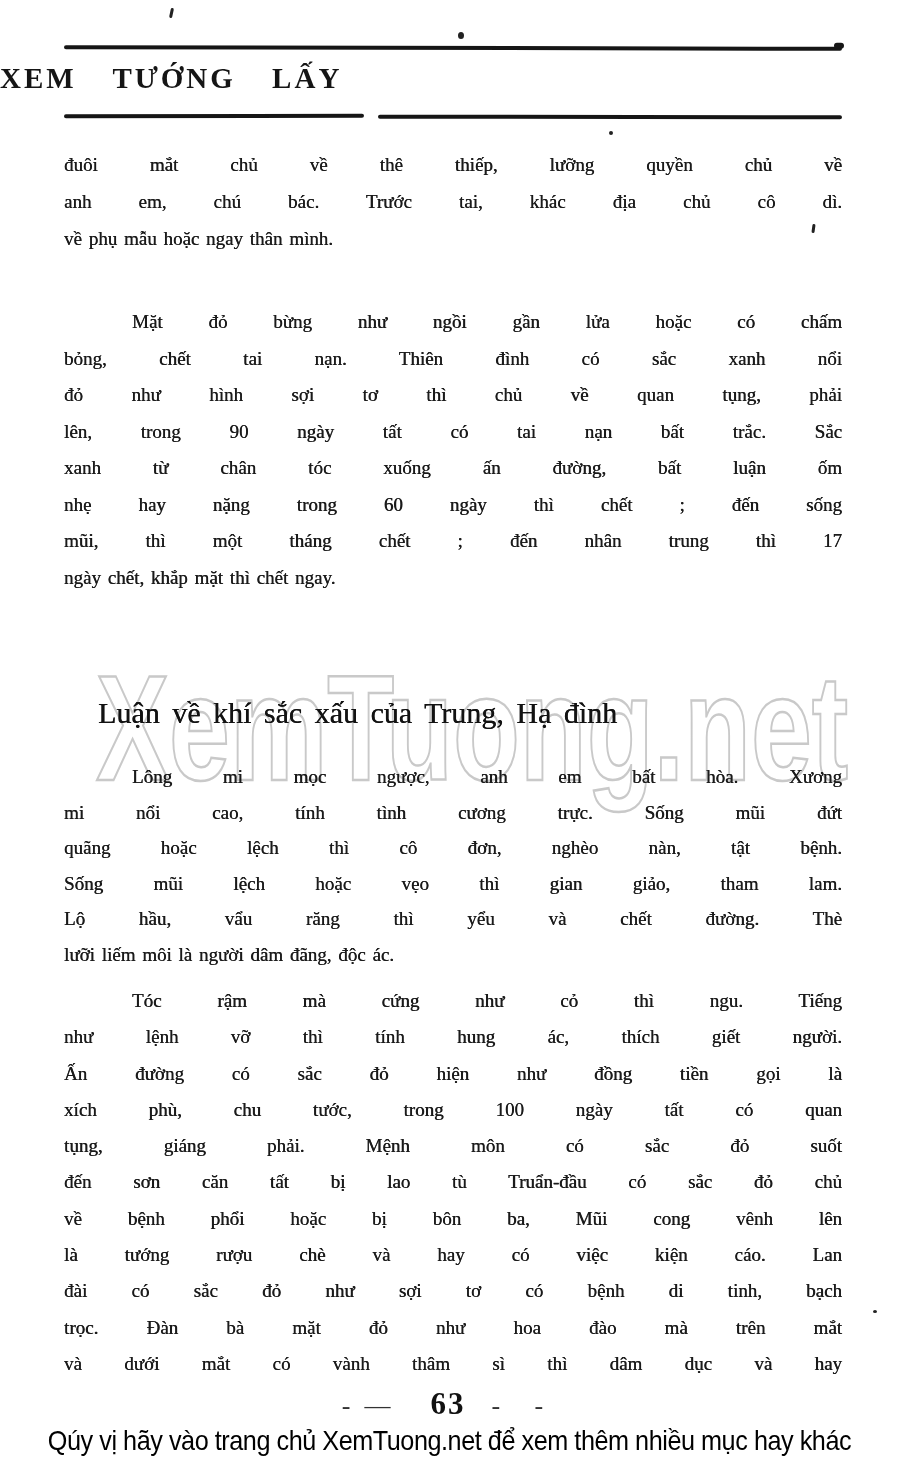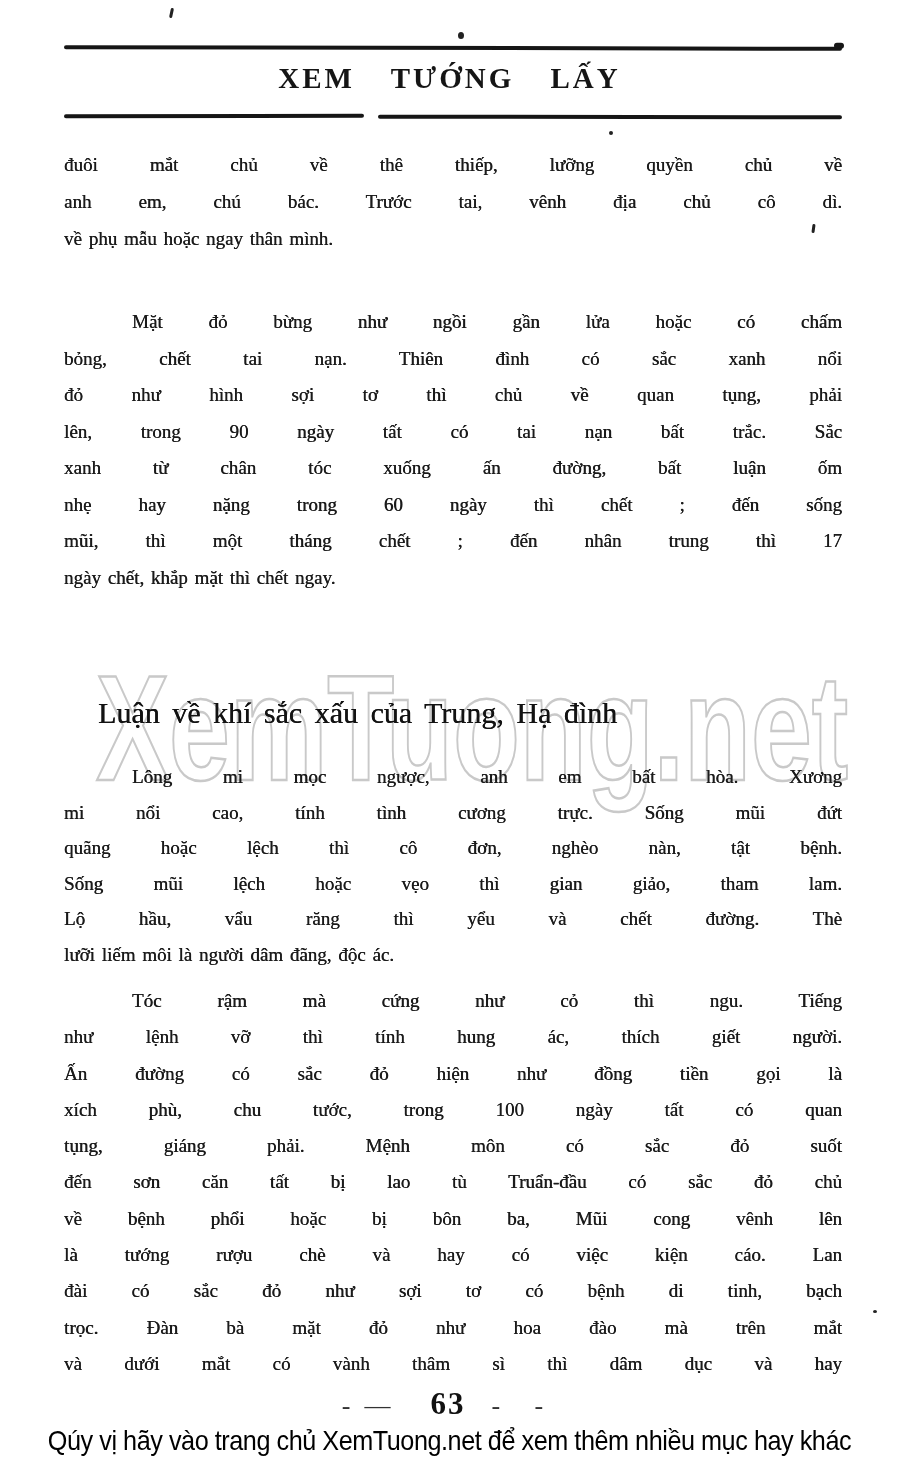--- a/index.html
+++ b/index.html
@@ -13,21 +13,21 @@
   }
   
   .rule{position:absolute;background:#161616;border-radius:2px;}
   .rule-top{left:64px;top:46px;width:778px;height:4px;transform:rotate(0.12deg);}
   .rule-top::after{content:"";position:absolute;right:-2px;top:-4px;width:10px;height:6px;background:#161616;border-radius:3px;}
   .rule-under-left{left:64px;top:114px;width:300px;height:4px;transform:rotate(-0.1deg);}
   .rule-under-right{left:378px;top:115px;width:464px;height:4px;transform:rotate(0.08deg);}
   
   .header-title{
     position:absolute;left:0;top:62px;width:899px;
-    text-align:center;font-weight:bold;font-size:29px;
+    text-align:left;font-weight:bold;font-size:29px;
     letter-spacing:3px;word-spacing:26px;color:#151515;
   }
   
   .watermark{
     position:absolute;left:96px;top:648px;z-index:1;
     font-family:"Liberation Sans","DejaVu Sans",sans-serif;
     font-weight:bold;font-size:150px;line-height:160px;white-space:nowrap;
     color:transparent;-webkit-text-stroke:2.5px #c9c9c9;
     transform:scaleX(0.73);transform-origin:left center;
     letter-spacing:0px;
@@ -80,21 +80,21 @@
 
   <div class="rule rule-top"></div>
   <div class="header-title">XEM TƯỚNG LẤY</div>
   <div class="rule rule-under-left"></div>
   <div class="rule rule-under-right"></div>
 
   <div class="watermark">XemTuong.net</div>
 
   <div class="para p1">
     <div class="jline">đuôi mắt chủ về thê thiếp, lưỡng quyền chủ về</div>
-    <div class="jline">anh em, chú bác. Trước tai, vênh địa chủ cô dì.</div>
+    <div class="jline">anh em, chú bác. Trước tai, khác địa chủ cô dì.</div>
     <div class="pline">về phụ mẫu hoặc ngay thân mình.</div>
   </div>
 
   <div class="para p2">
     <div class="jline indent">Mặt đỏ bừng như ngồi gần lửa hoặc có chấm</div>
     <div class="jline">bỏng, chết tai nạn. Thiên đình có sắc xanh nổi</div>
     <div class="jline">đỏ như hình sợi tơ thì chủ về quan tụng, phải</div>
     <div class="jline">lên, trong 90 ngày tất có tai nạn bất trắc. Sắc</div>
     <div class="jline">xanh từ chân tóc xuống ấn đường, bất luận ốm</div>
     <div class="jline">nhẹ hay nặng trong 60 ngày thì chết ; đến sống</div>

